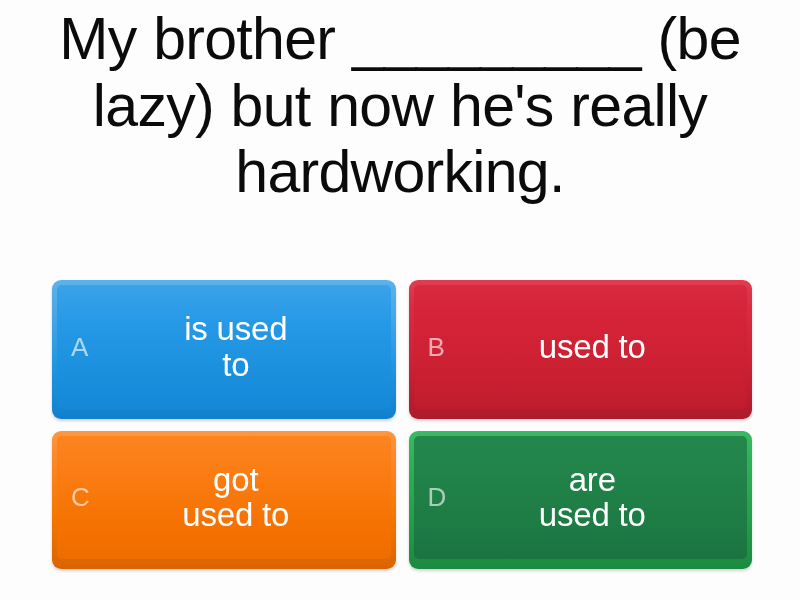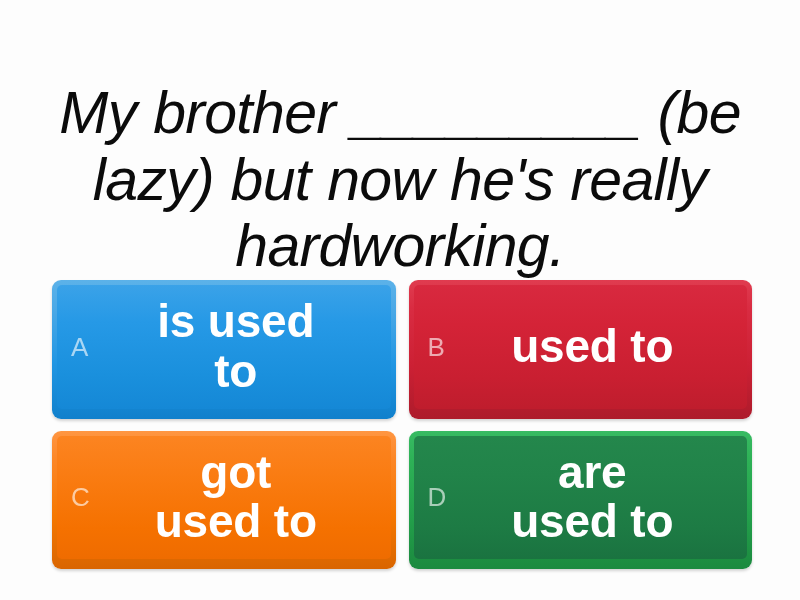--- a/index.html
+++ b/index.html
@@ -21,25 +21,24 @@
     display: flex;
     flex-direction: column;
     box-sizing: border-box;
     background: #fdfdfd;
   }
 
   
   .question-area {
     height: 280px;
     display: flex;
-    align-items: flex-end;
+    align-items: flex-start;
     justify-content: center;
     padding: 6px 22px 0 22px;
     box-sizing: border-box;
-    font-style: italic;
   }
   .question-text {
     font-family: "Liberation Sans", sans-serif;
     font-size: 59px;
     line-height: 1.13;
     font-weight: 400;
     color: #0b0b0b;
     text-align: center;
     letter-spacing: -0.7px;
     width: 100%;
@@ -85,22 +84,22 @@
     transform: translateY(-50%);
     font-family: "Liberation Sans", sans-serif;
     font-size: 26px;
     font-weight: 400;
     color: rgba(255,255,255,0.62);
     line-height: 1;
     pointer-events: none;
   }
   .answer-label {
     font-family: "Liberation Sans", sans-serif;
-    font-size: 46px;
-    font-weight: 700;
+    font-size: 33px;
+    font-weight: 400;
     color: #ffffff;
     text-align: center;
     line-height: 1.08;
     padding: 0 14px 0 38px;
     white-space: pre-line;
     letter-spacing: -0.2px;
   }
 
   
   .btn-a { background: linear-gradient(180deg, #5cb2e9 0%, #4aa8e6 22%, #2196e3 60%, #1080cc 100%); }

